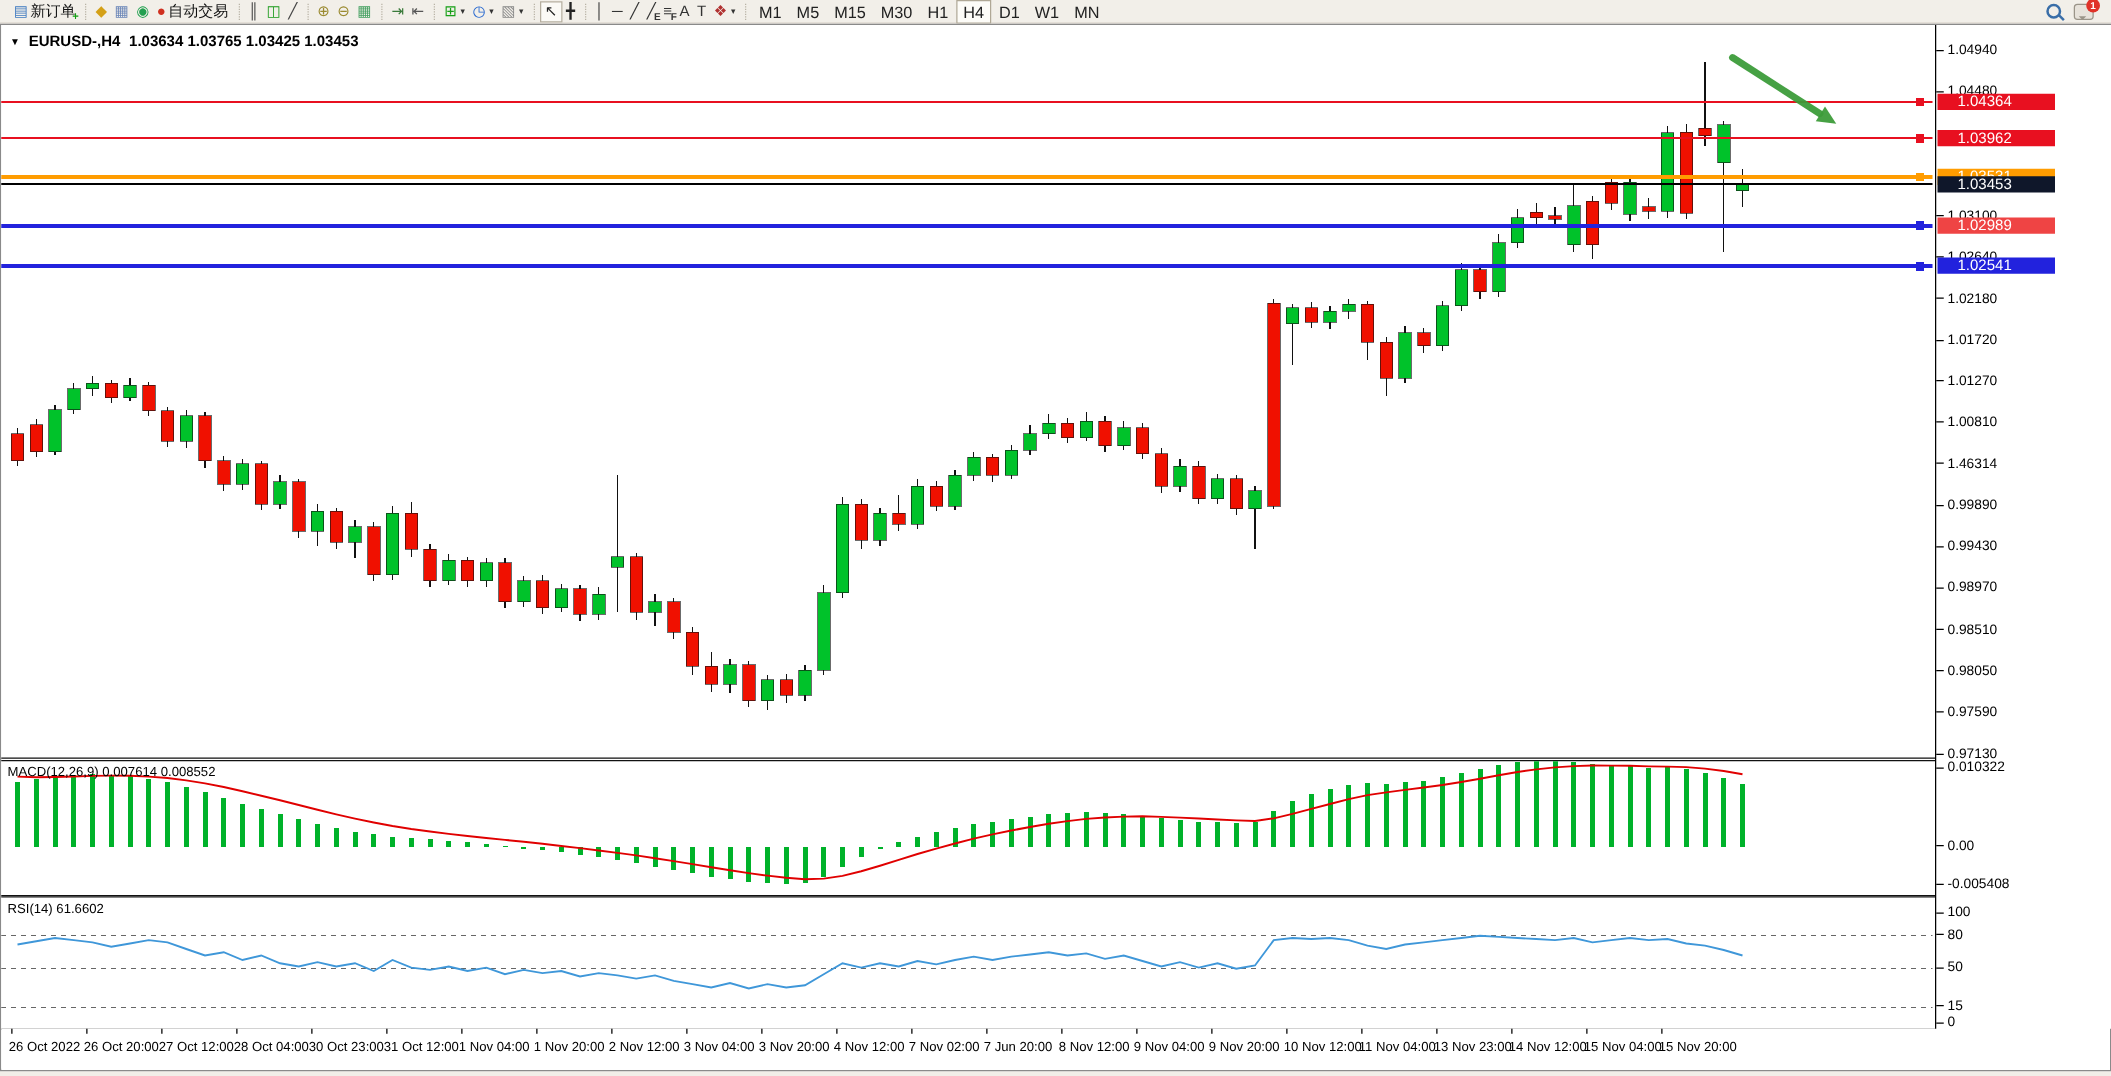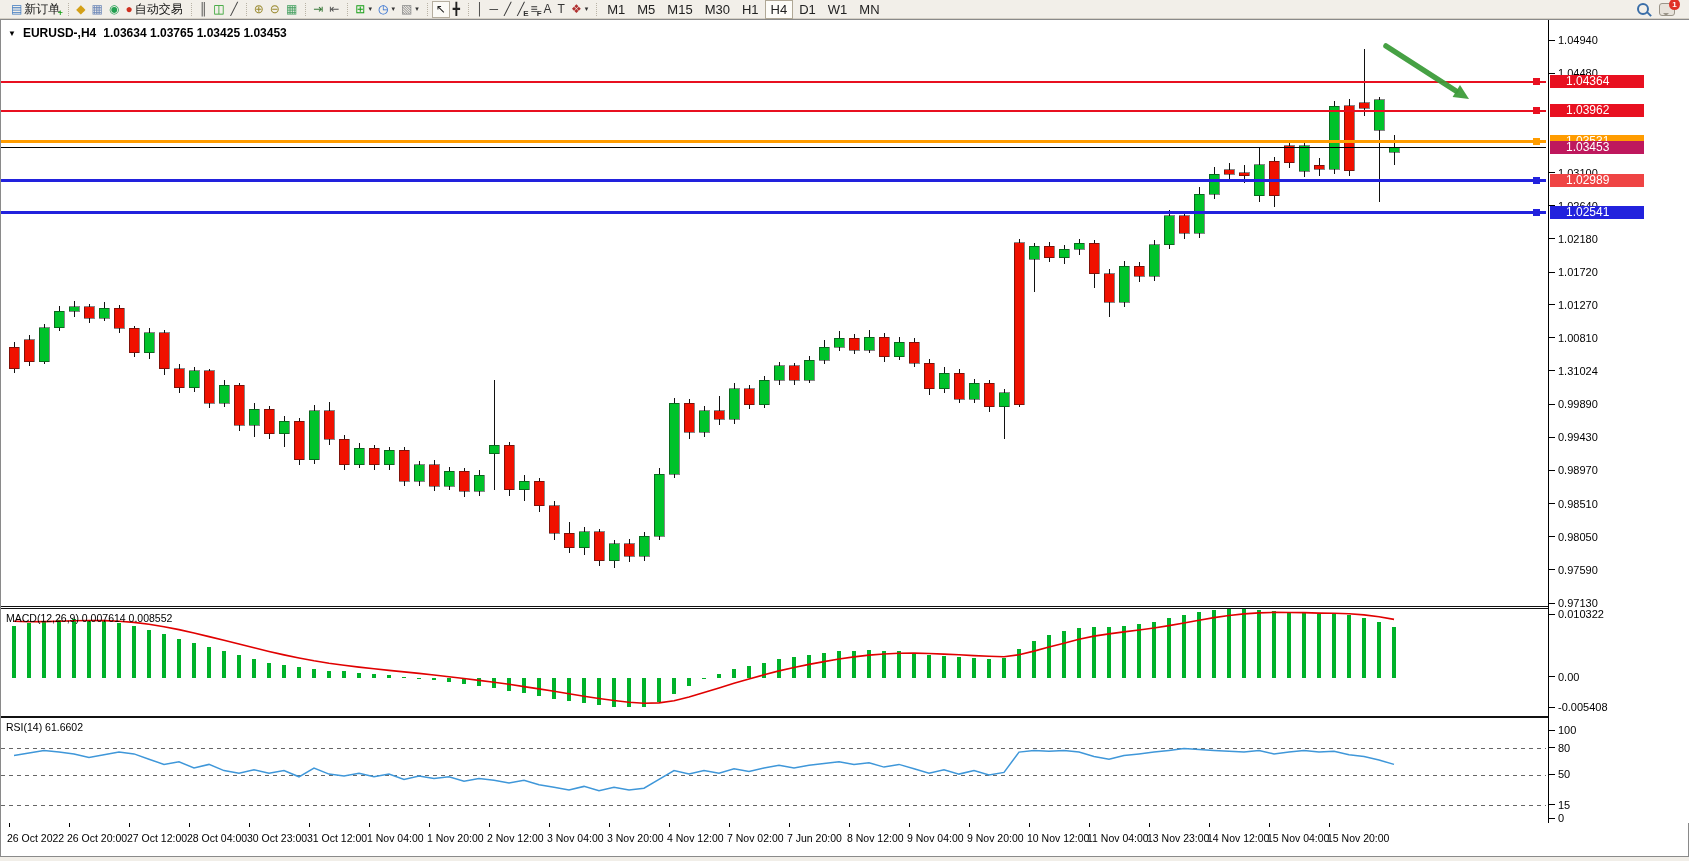--- a/index.html
+++ b/index.html
@@ -560,21 +560,21 @@
         <div class="axis-lbl" style="top: 179.83px;">1.02640</div>
         <div class="axis-tick" style="top: 218.496px;"></div>
         <div class="axis-lbl" style="top: 212.996px;">1.02180</div>
         <div class="axis-tick" style="top: 251.662px;"></div>
         <div class="axis-lbl" style="top: 246.162px;">1.01720</div>
         <div class="axis-tick" style="top: 284.107px;"></div>
         <div class="axis-lbl" style="top: 278.607px;">1.01270</div>
         <div class="axis-tick" style="top: 317.273px;"></div>
         <div class="axis-lbl" style="top: 311.773px;">1.00810</div>
         <div class="axis-tick" style="top: 350.439px;"></div>
-        <div class="axis-lbl" style="top: 344.939px;">1.31024</div>
+        <div class="axis-lbl" style="top: 344.939px;">1.46314</div>
         <div class="axis-tick" style="top: 383.605px;"></div>
         <div class="axis-lbl" style="top: 378.105px;">0.99890</div>
         <div class="axis-tick" style="top: 416.771px;"></div>
         <div class="axis-lbl" style="top: 411.271px;">0.99430</div>
         <div class="axis-tick" style="top: 449.937px;"></div>
         <div class="axis-lbl" style="top: 444.437px;">0.98970</div>
         <div class="axis-tick" style="top: 483.103px;"></div>
         <div class="axis-lbl" style="top: 477.603px;">0.98510</div>
         <div class="axis-tick" style="top: 516.269px;"></div>
         <div class="axis-lbl" style="top: 510.769px;">0.98050</div>
@@ -594,18 +594,18 @@
         <div class="axis-lbl" style="top: 721.6px;">80</div>
         <div class="axis-tick" style="top: 753.5px;"></div>
         <div class="axis-lbl" style="top: 748px;">50</div>
         <div class="axis-tick" style="top: 784.3px;"></div>
         <div class="axis-lbl" style="top: 778.8px;">15</div>
         <div class="axis-tick" style="top: 797.5px;"></div>
         <div class="axis-lbl" style="top: 792px;">0</div>
         <div class="axis-badge" style="top: 55.0296px; background: rgb(232, 16, 32);">1.04364</div>
         <div class="axis-badge" style="top: 84.0138px; background: rgb(232, 16, 32);">1.03962</div>
         <div class="axis-badge" style="top: 115.089px; background: rgb(255, 156, 0);">1.03531</div>
-        <div class="axis-badge" style="top: 120.713px; background: #be185d;">1.03453</div>
+        <div class="axis-badge" style="top: 120.713px; background: #0f172a;">1.03453</div>
         <div class="axis-badge" style="top: 154.167px; background: #ef4444;">1.02989</div>
         <div class="axis-badge" style="top: 186.468px; background: rgb(34, 34, 221);">1.02541</div>
       </div>
   </div>
 </div>
 
 </body></html>

